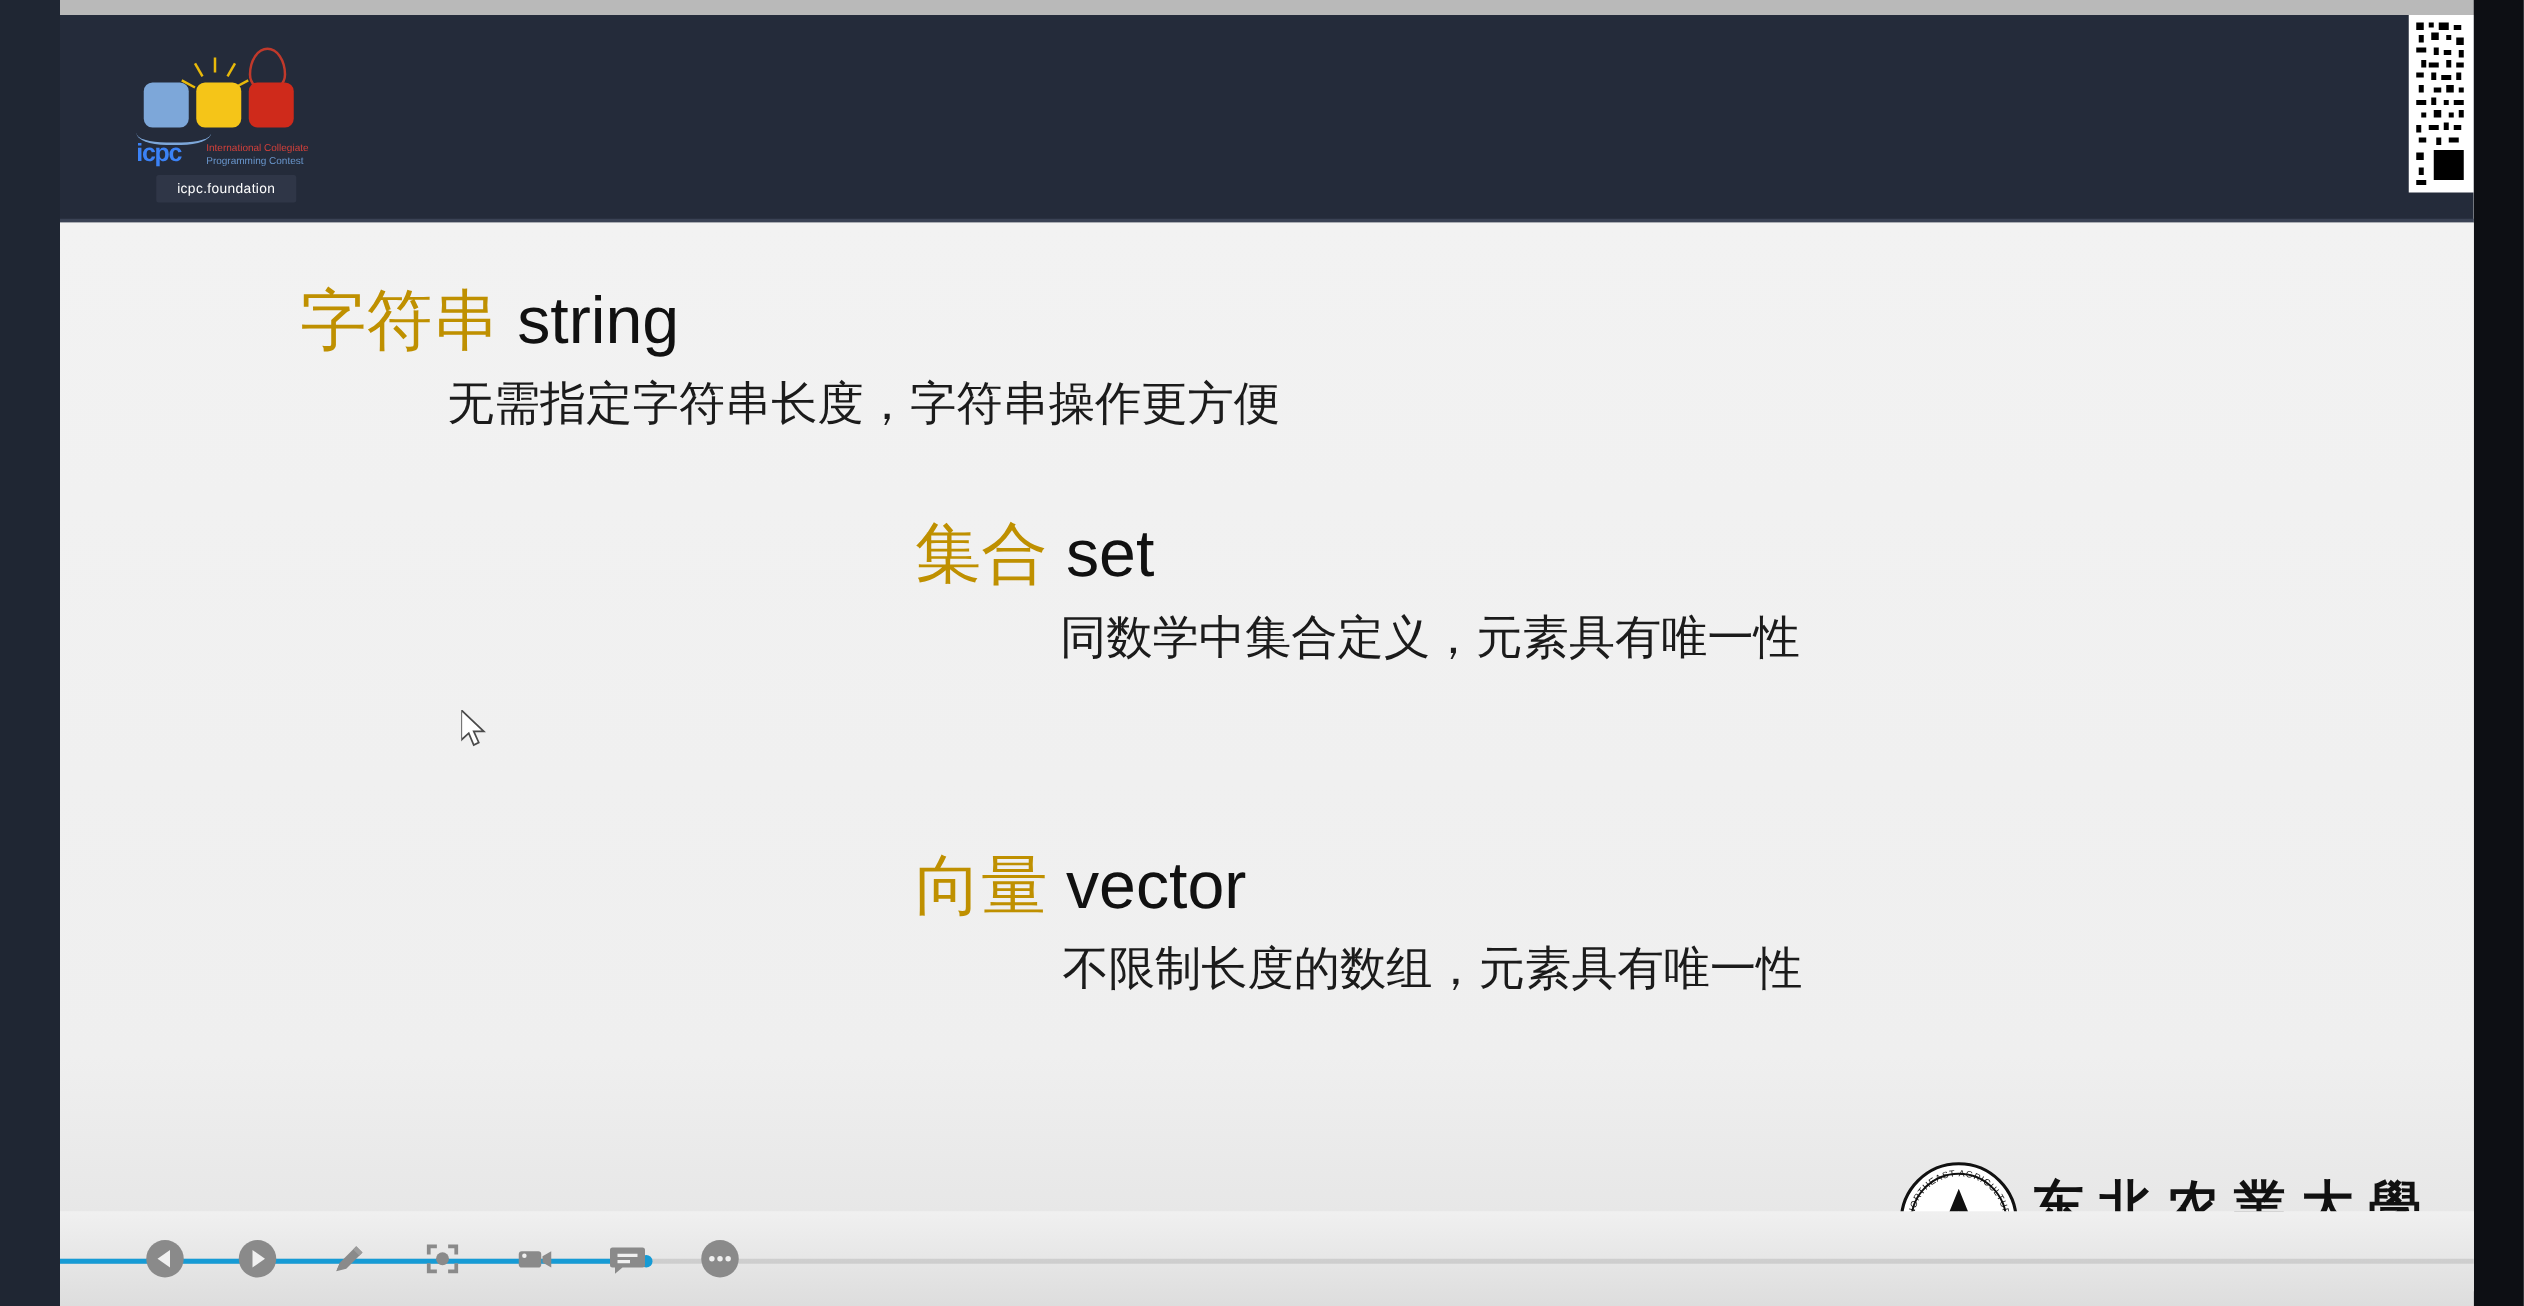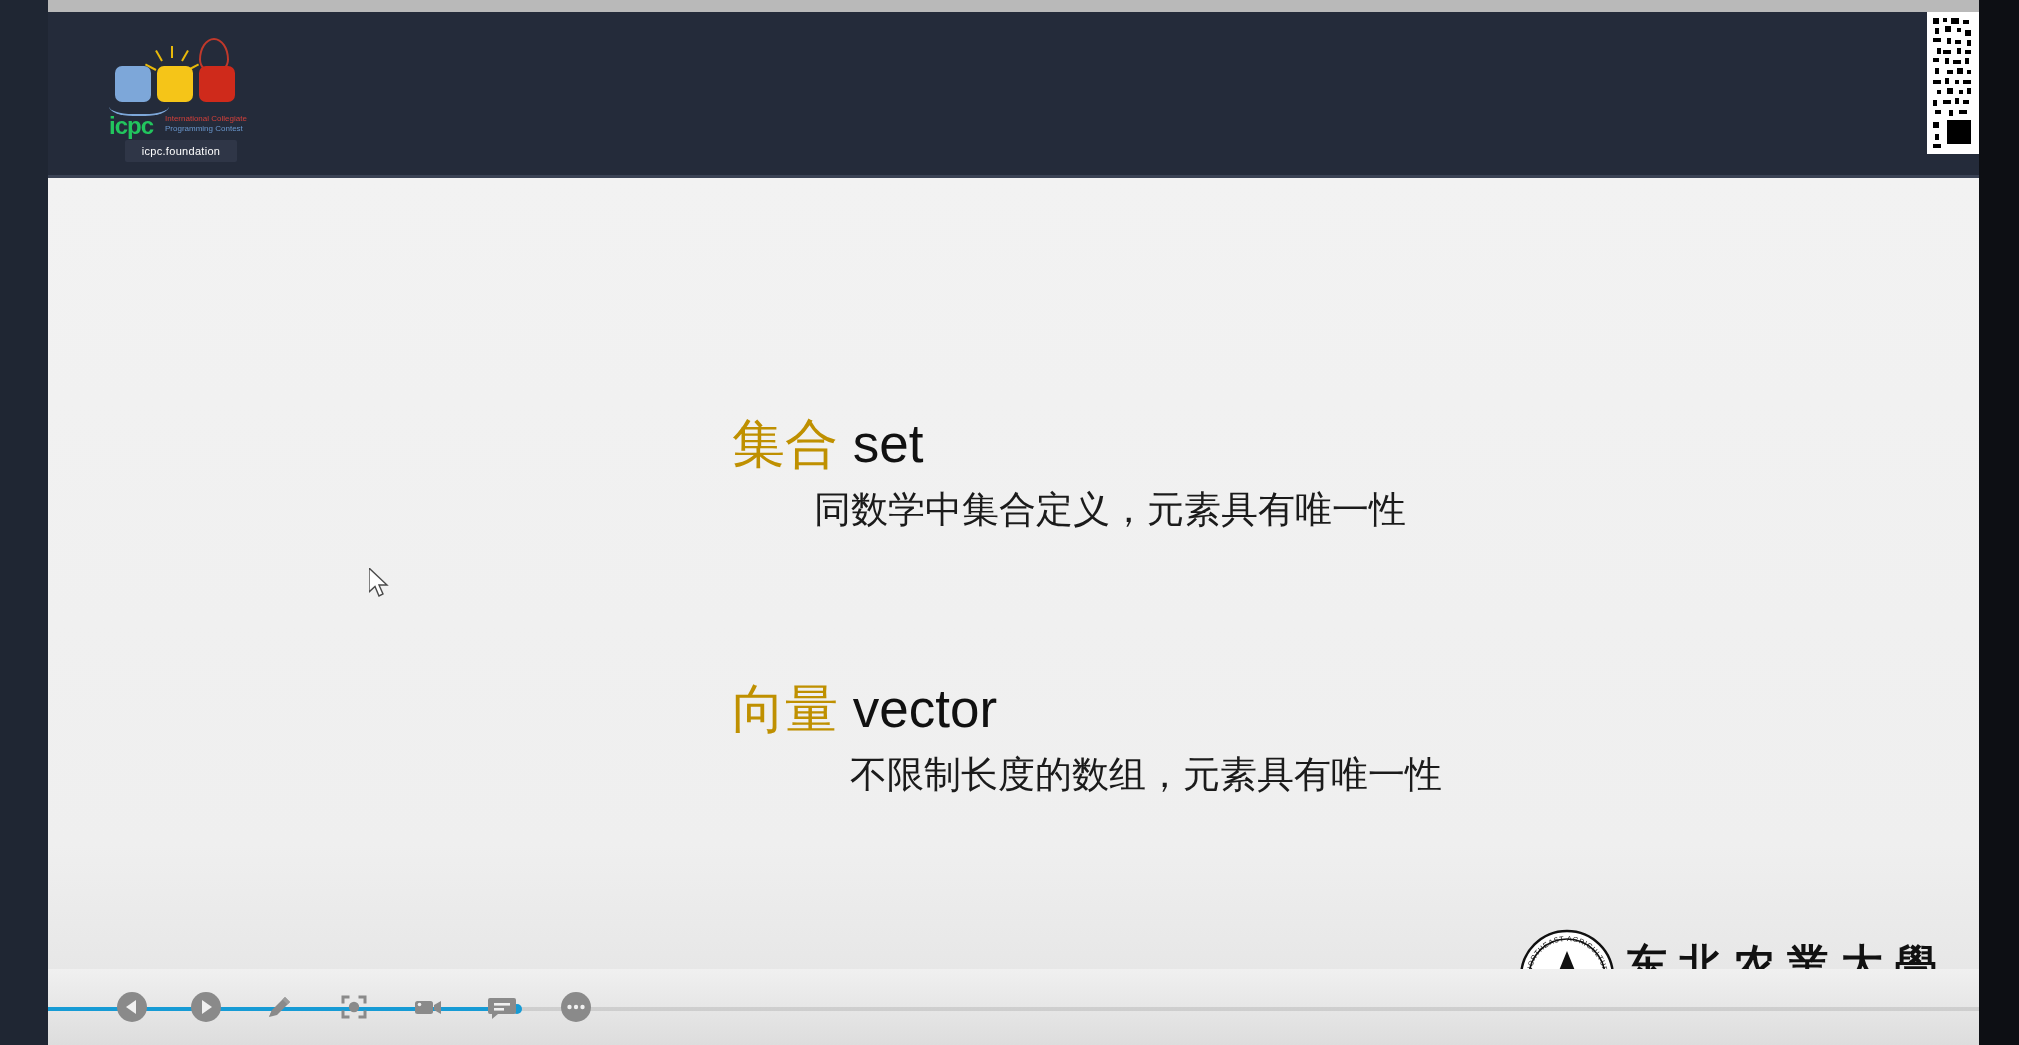--- a/index.html
+++ b/index.html
@@ -61,21 +61,21 @@
   .balloon:after{
     content:"";position:absolute;left:11px;top:31px;width:2px;height:28px;
     background:#c0392b;
   }
   .cloud-scribble{
     position:absolute;left:6px;top:58px;width:60px;height:22px;
     border-bottom:2px solid #7da7d9;border-radius:0 0 40% 40%;
   }
   .icpc-word{
     position:absolute;left:6px;top:78px;
-    color:#22c55e;font-weight:bold;font-size:24px;letter-spacing:-1px;
+    color:#3b82f6;font-weight:bold;font-size:20px;letter-spacing:-1px;
   }
   .icpc-sub{
     position:absolute;left:62px;top:80px;width:92px;
     color:#e0413a;font-size:8px;line-height:10px;
     opacity:.92;
   }
   .icpc-sub .l2{color:#6f9fd8;}
   .icpc-found{
     position:absolute;left:22px;top:106px;width:112px;height:22px;
     background:#2f3647;border-radius:2px;
@@ -141,21 +141,21 @@
     white-space:nowrap;
     font-size:37px;line-height:50px;
     color:#1b1b1b;
     margin-top:10px;
   }
 
   #entry-string{left:192px;top:48px;}
   #entry-string .desc{margin-left:118px;}
 
   #entry-set{left:684px;top:235px;}
-  #entry-set .desc{margin-left:82px;}
+  #entry-set .desc{margin-left:116px;}
 
   #entry-map{left:200px;top:380px;}
   #entry-map .desc{margin-left:118px;}
 
   #entry-vector{left:684px;top:500px;}
   #entry-vector .desc{margin-left:118px;}
 
   
   #cursor{
     position:absolute;left:321px;top:390px;
@@ -296,20 +296,27 @@
             <rect x="1" y="53" width="3" height="3"></rect>
               <rect x="2" y="59" width="2" height="3"></rect>
             <rect x="1" y="64" width="4" height="2"></rect>
           </g>
         </svg>
       </div>
     </div>
 
     <div id="slide-body">
 
+      <div class="entry" id="entry-string">
+        <div class="head">
+          <span class="cn">字符串</span>
+          <span class="en">string</span>
+        </div>
+        <div class="desc">无需指定字符串长度，字符串操作更方便</div>
+      </div>
 
       <div class="entry" id="entry-set">
         <div class="head">
           <span class="cn">集合</span>
           <span class="en">set</span>
         </div>
         <div class="desc">同数学中集合定义，元素具有唯一性</div>
       </div>
 
 

